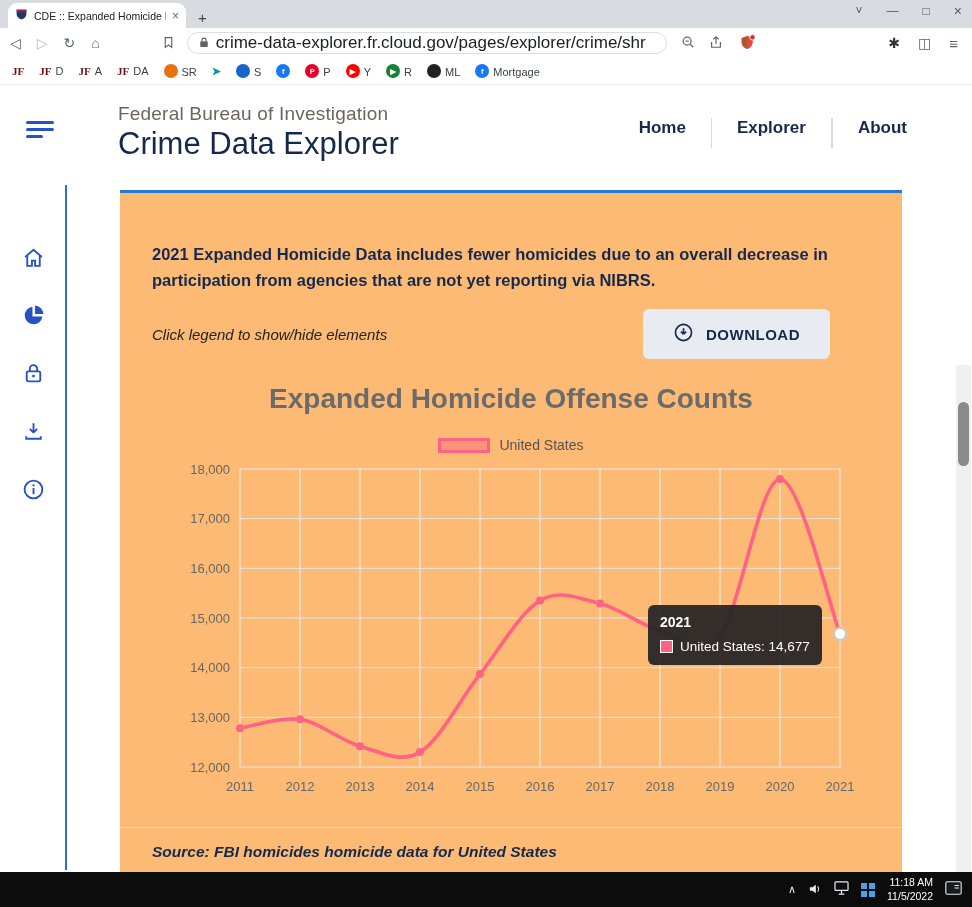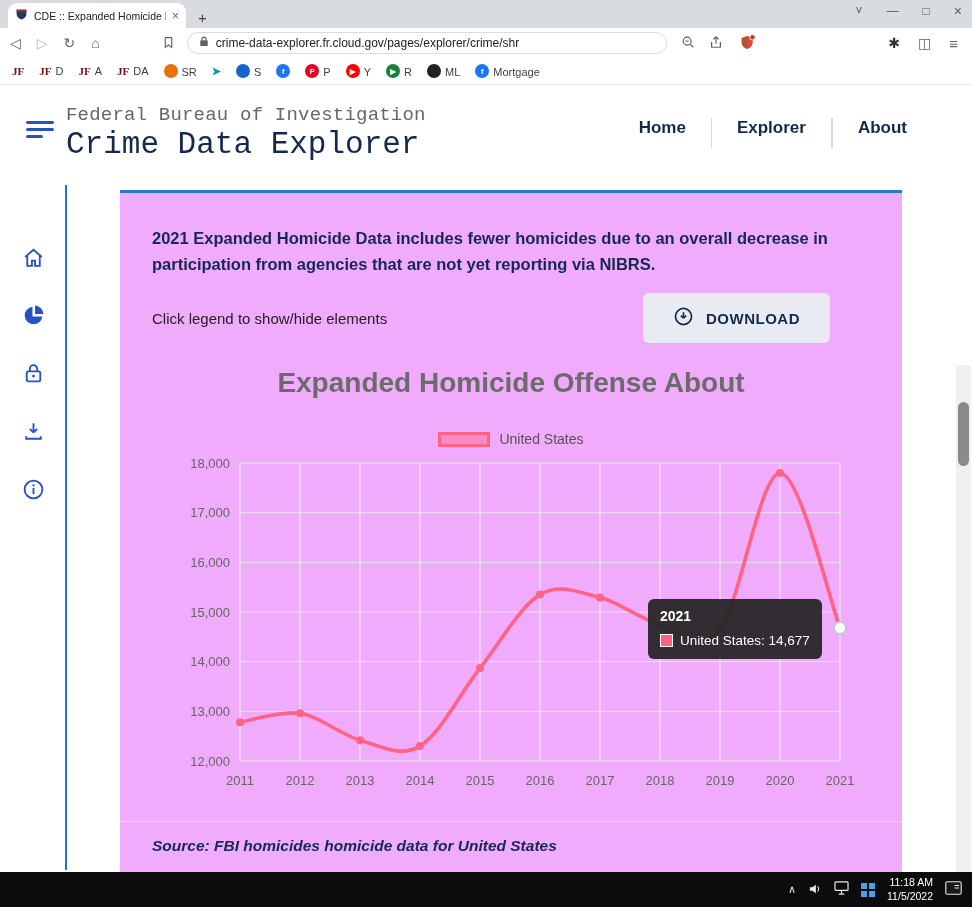--- a/index.html
+++ b/index.html
@@ -9,54 +9,54 @@
 
   
   .tabstrip{height:28px;background:#d8dbe0;display:flex;align-items:flex-end;position:relative}
   .tab{display:flex;align-items:center;gap:6px;background:#fff;border-radius:9px 9px 0 0;height:25px;margin-left:8px;padding:0 7px;width:178px;font-size:10.5px;color:#202124}
   .tab-title{white-space:nowrap;overflow:hidden;flex:1}
   .tab-close{color:#5f6368;font-size:12px;cursor:default}
   .newtab{margin-left:12px;margin-bottom:3px;color:#444;font-size:15px;line-height:1}
   .win-controls{position:absolute;right:10px;top:3px;display:flex;gap:24px;color:#5a5a5a;font-size:12px;align-items:center}
   .toolbar{height:30px;display:flex;align-items:center;background:#fff}
   .tool-ic{color:#5f6368;font-size:14px;text-align:center;line-height:1}
-  .urlbar{height:22px;width:480px;border:1px solid #dadce0;border-radius:12px;display:flex;align-items:center;padding:0 11px;gap:7px;font-size:12px;color:#202124;margin-left:12px}
+  .urlbar{height:22px;width:480px;border:1px solid #dadce0;border-radius:12px;display:flex;align-items:center;padding:0 11px;gap:7px;font-size:17px;color:#202124;margin-left:12px}
   .url-text{white-space:nowrap;overflow:hidden}
   .spacer{flex:1}
   .bookmarks{height:27px;display:flex;align-items:center;gap:15px;padding:0 12px;border-bottom:1px solid #e8eaed;background:#fff}
   .bm{display:flex;align-items:flex-end;gap:4px}
   .bm-circle{width:14px;height:14px;border-radius:50%;color:#fff;font-size:7.5px;font-weight:bold;display:flex;align-items:center;justify-content:center}
   .bm-glyph{font-weight:800;font-size:11px;font-family:"Liberation Serif",serif}
   .bm-label{font-size:11px;color:#3c4043}
 
   
   .site-header{height:95px;background:#fff;display:flex;align-items:center;position:relative;padding-right:40px}
   .menu-icon{position:absolute;left:26px;top:36px;width:28px;display:flex;flex-direction:column;gap:4px}
   .menu-icon span{height:3px;border-radius:2px;background:#2653c4}
   .menu-icon .l1{width:28px}.menu-icon .l2{width:28px}.menu-icon .l3{width:17px}
-  .brand{margin-left:66px;font-family:Liberation Mono, monospace}
+  .brand{margin-left:118px;font-family:Liberation Sans, sans-serif}
   .brand-top{font-size:19px;color:#6e655c;letter-spacing:.2px}
   .brand-name{font-size:31px;color:#15294d;margin-top:1px}
   .main-nav{margin-left:auto;display:flex;align-items:flex-start}
   .nav-item{font-weight:700;color:#15294d;font-size:17px;padding:0 25px;white-space:nowrap}
   .nav-item.wrap{white-space:normal;width:146px;line-height:1.25;padding:0 18px}
   .nav-sep{width:1px;height:30px;background:#d9d9d9}
 
   
   .body-row{position:relative;height:692px;background:#fff}
   .sidebar{position:absolute;left:0;top:50px;width:66px}
   .side-item{height:58px;display:flex;align-items:center;justify-content:center}
   .blue-rule{position:absolute;left:65px;top:5px;height:685px;width:2px;background:#2f6fd0}
-  .card{position:absolute;left:120px;top:10px;width:782px;border-top:3px solid #2778d0;background:#f0abfc;padding:32px 32px 0}
+  .card{position:absolute;left:120px;top:10px;width:782px;border-top:3px solid #2778d0;background:#fdba74;padding:48px 32px 0}
   .alert-text{max-width:714px;font-size:16.5px;font-weight:700;color:#15294d;line-height:1.58}
   .hint-row{margin-top:16px;display:flex;align-items:center;justify-content:space-between;padding-right:40px}
-  .legend-hint{font-size:15px;color:#222}
+  .legend-hint{font-style:italic;font-size:15px;color:#222}
   .download-btn{display:flex;align-items:center;gap:12px;background:#e9ebf2;border:none;border-radius:6px;padding:13px 30px;font-family:"Liberation Sans",sans-serif;font-weight:700;font-size:15px;letter-spacing:.5px;color:#15294d}
   .chart-title{margin-top:24px;text-align:center;font-size:28px;font-weight:700;color:#6b6b6b}
-  .legend{margin-top:32px;display:flex;align-items:center;justify-content:center;gap:9px}
+  .legend{margin-top:22px;display:flex;align-items:center;justify-content:center;gap:9px}
   .legend-swatch{width:52px;height:15px;background:rgba(255,99,132,.45);border:3px solid #ff6384}
   .legend-label{font-size:14px;color:#545454}
   .chart-wrap{position:relative;width:690px;margin:4px auto 0}
   .chart-wrap svg text{font-family:"Liberation Sans",sans-serif}
   .tick{fill:#666;font-size:13px}
   .chart-tooltip{position:absolute;left:482px;top:148px;background:rgba(36,36,36,.93);color:#fff;border-radius:6px;padding:9px 12px 11px;min-width:168px}
   .tt-title{font-weight:700;font-size:14px;margin-bottom:9px}
   .tt-row{display:flex;align-items:center;gap:7px;font-size:13.5px;white-space:nowrap}
   .tt-swatch{width:13px;height:13px;background:#ff6384;border:1px solid #fff;flex:0 0 auto}
   .card-divider{margin:14px -32px 0;height:1px;background:#ddd}
@@ -264,21 +264,21 @@
           <span>
             <svg width="21" height="21" viewBox="0 0 24 24">
                 <circle cx="12" cy="12" r="9.2" fill="none" stroke="#15294d" stroke-width="1.9"></circle>
                 <path d="M12 7v7m0 0l-3-3m3 3l3-3" fill="none" stroke="#15294d" stroke-width="1.9"></path>
               </svg>
           </span>
           <span>DOWNLOAD</span>
         </button>
       </div>
 
-      <h2 class="chart-title">Expanded Homicide Offense About</h2>
+      <h2 class="chart-title">Expanded Homicide Offense Counts</h2>
 
       <div class="legend">
         <span class="legend-swatch" style="background: rgba(255, 99, 132, 0.45); border-color: rgb(255, 99, 132);"></span>
         <span class="legend-label">United States</span>
       </div>
 
       <div class="chart-wrap">
         <svg width="690" height="352" viewBox="0 0 690 352">
             <line x1="74" y1="12" x2="74" y2="310" stroke="#f0f0f0" stroke-width="1"></line>
             <line x1="134" y1="12" x2="134" y2="310" stroke="#f0f0f0" stroke-width="1"></line>

